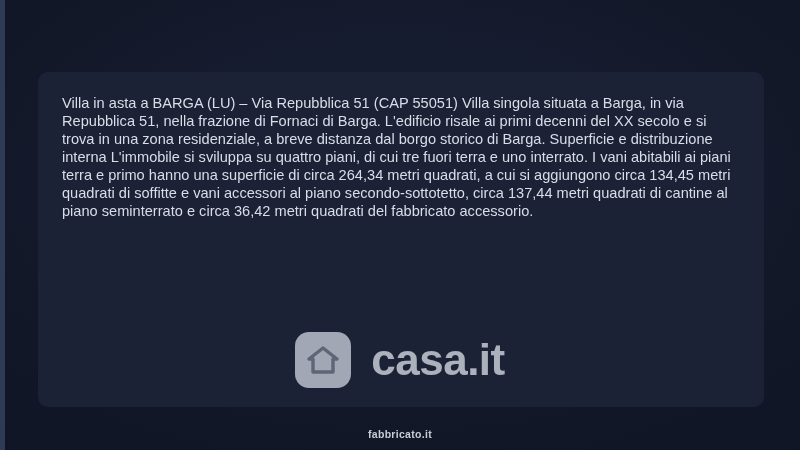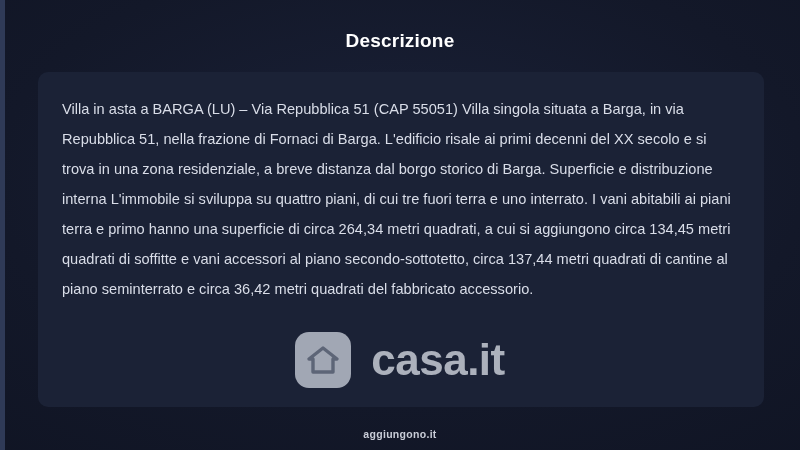--- a/index.html
+++ b/index.html
@@ -49,21 +49,21 @@
     height: 335px;
     background: #1b2236;
     border-radius: 10px;
     box-sizing: border-box;
     padding: 22px 24px 12px 24px;
     overflow: hidden;
   }
   .desc-text {
     color: #d9dde8;
     font-size: 14.6px;
-    line-height: 30px;
+    line-height: 18px;
     text-align: left;
     white-space: pre-wrap;
     margin: 0;
   }
   .watermark {
     position: absolute;
     left: 0;
     top: 325px;
     width: 800px;
     height: 70px;
@@ -103,30 +103,29 @@
     letter-spacing: 0.3px;
   }
 </style>
 </head>
 <body>
 
 <div class="page">
 
   <div class="accent-bar"></div>
 
-  <div class="title">Descrizione</div>
 
   <div class="card">
     <p class="desc-text">Villa in asta a BARGA (LU) – Via Repubblica 51 (CAP 55051) Villa singola situata a Barga, in via Repubblica 51, nella frazione di Fornaci di Barga. L'edificio risale ai primi decenni del XX secolo e si trova in una zona residenziale, a breve distanza dal borgo storico di Barga. Superficie e distribuzione interna L'immobile si sviluppa su quattro piani, di cui tre fuori terra e uno interrato. I vani abitabili ai piani terra e primo hanno una superficie di circa 264,34 metri quadrati, a cui si aggiungono circa 134,45 metri quadrati di soffitte e vani accessori al piano secondo-sottotetto, circa 137,44 metri quadrati di cantine al piano seminterrato e circa 36,42 metri quadrati del fabbricato accessorio.</p>
   </div>
 
   <div class="watermark">
     <span class="wm-logo">
       <svg width="34" height="32" viewBox="0 0 34 32" aria-hidden="true">
         <path d="M17 4 L31 15 L27 15 L27 28 L7 28 L7 15 L3 15 Z" fill="none" stroke="#5d6577" stroke-width="3.4" stroke-linejoin="round"></path>
       </svg>
     </span>
     <span class="wm-text">casa.it</span>
   </div>
 
-  <div class="footer">aggiungono.it</div>
+  <div class="footer">fabbricato.it</div>
 
 </div>
 
 </body></html>

